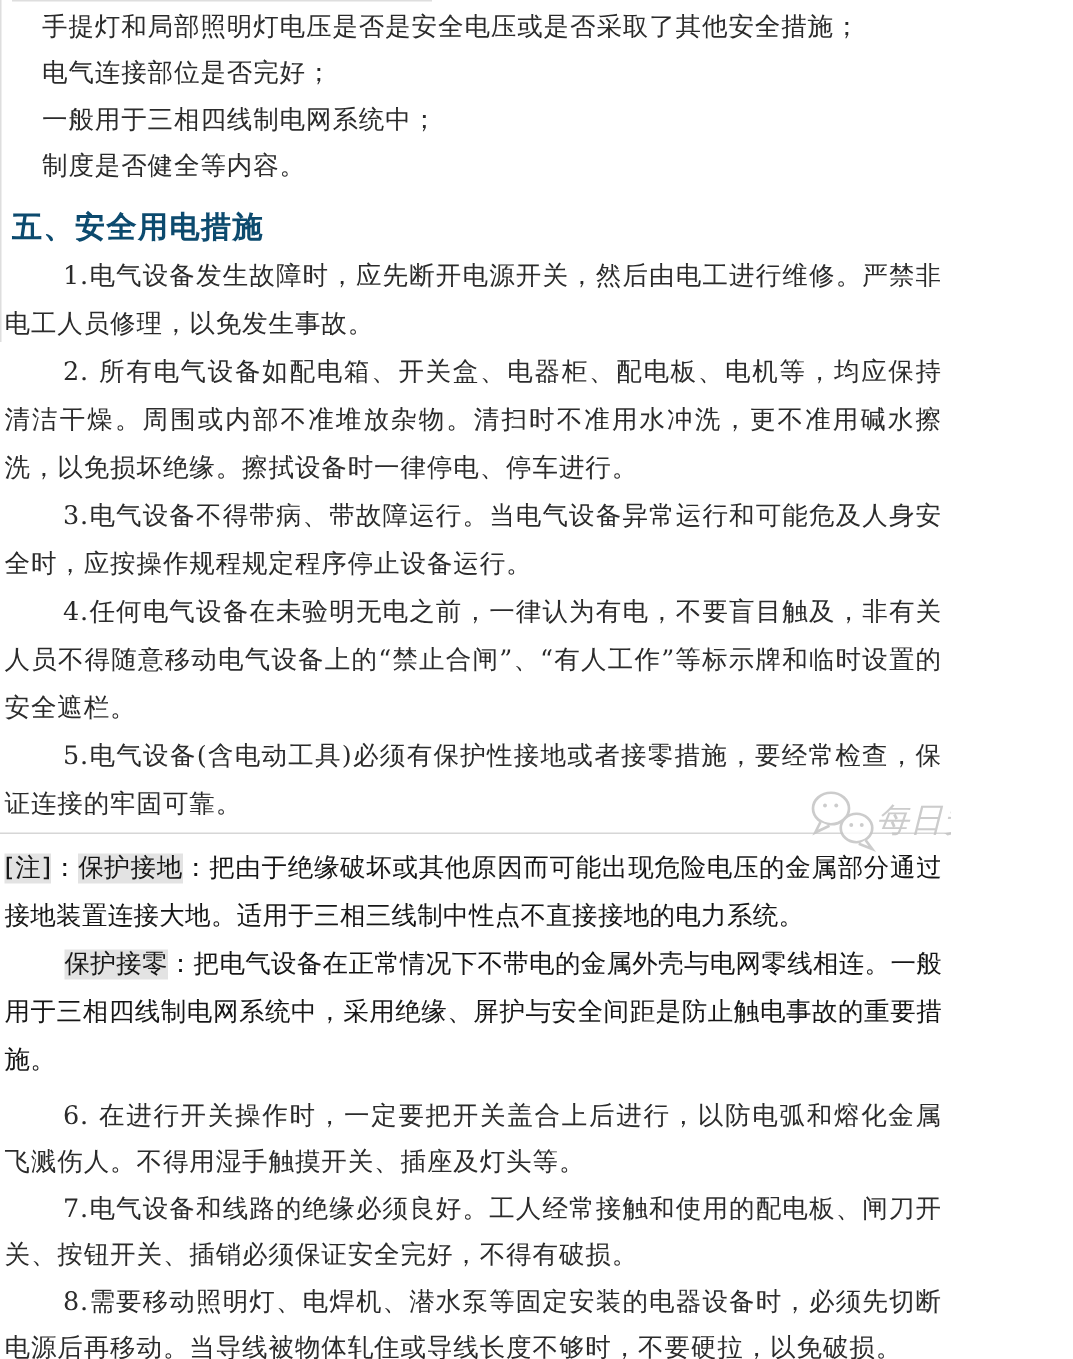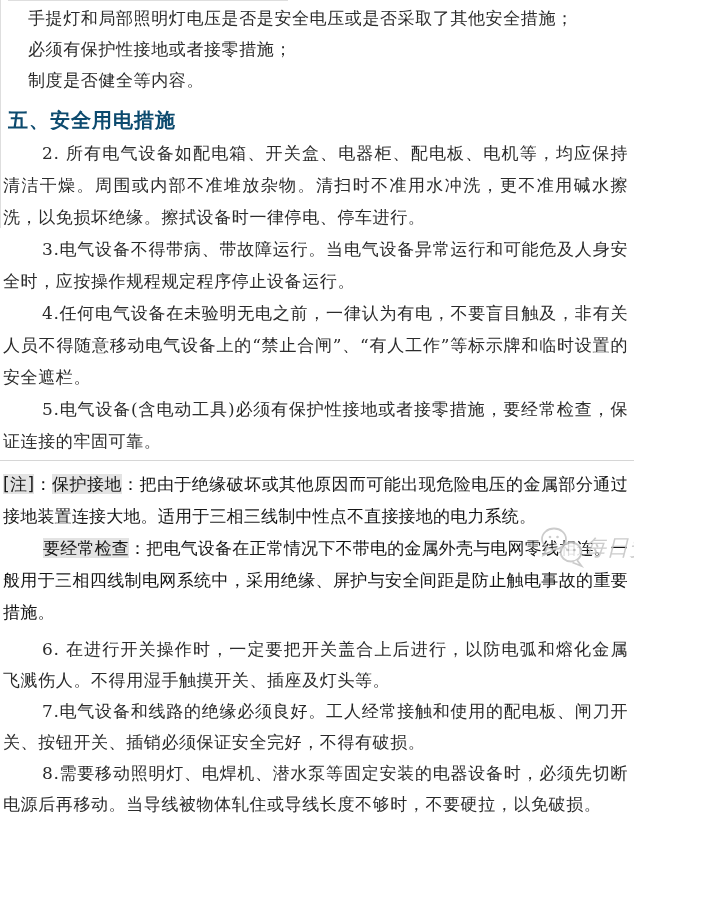--- a/index.html
+++ b/index.html
@@ -103,38 +103,40 @@
 </head>
 <body>
 
 <div class="page">
 
   <div class="edge-left"></div>
   <div class="edge-top"></div>
 
   <section class="checklist">
     <p>手提灯和局部照明灯电压是否是安全电压或是否采取了其他安全措施；</p>
-    <p>必须有保护性接地或者接零措施；</p>
+    <p>电气连接部位是否完好；</p>
+    <p>一般用于三相四线制电网系统中；</p>
     <p>制度是否健全等内容。</p>
   </section>
 
   <h2 class="heading">五、安全用电措施</h2>
 
   <section class="measures">
+    <p>1.电气设备发生故障时，应先断开电源开关，然后由电工进行维修。严禁非电工人员修理，以免发生事故。</p>
     <p>2. 所有电气设备如配电箱、开关盒、电器柜、配电板、电机等，均应保持清洁干燥。周围或内部不准堆放杂物。清扫时不准用水冲洗，更不准用碱水擦洗，以免损坏绝缘。擦拭设备时一律停电、停车进行。</p>
     <p>3.电气设备不得带病、带故障运行。当电气设备异常运行和可能危及人身安全时，应按操作规程规定程序停止设备运行。</p>
     <p>4.任何电气设备在未验明无电之前，一律认为有电，不要盲目触及，非有关人员不得随意移动电气设备上的“禁止合闸”、“有人工作”等标示牌和临时设置的安全遮栏。</p>
     <p>5.电气设备(含电动工具)必须有保护性接地或者接零措施，要经常检查，保证连接的牢固可靠。</p>
   </section>
 
   <hr class="divider">
 
   <section class="note">
     <p><span class="hl">[注]</span><span>：</span><span class="hl">保护接地</span><span>：</span><span>把由于绝缘破坏或其他原因而可能出现危险电压的金属部分通过接地装置连接大地。适用于三相三线制中性点不直接接地的电力系统。</span></p>
-    <p class="indented"><span class="hl">要经常检查</span><span>：</span><span>把电气设备在正常情况下不带电的金属外壳与电网零线相连。一般用于三相四线制电网系统中，采用绝缘、屏护与安全间距是防止触电事故的重要措施。</span></p>
+    <p class="indented"><span class="hl">保护接零</span><span>：</span><span>把电气设备在正常情况下不带电的金属外壳与电网零线相连。一般用于三相四线制电网系统中，采用绝缘、屏护与安全间距是防止触电事故的重要措施。</span></p>
   </section>
 
   <section class="measures-tail">
     <p>6. 在进行开关操作时，一定要把开关盖合上后进行，以防电弧和熔化金属飞溅伤人。不得用湿手触摸开关、插座及灯头等。</p>
     <p>7.电气设备和线路的绝缘必须良好。工人经常接触和使用的配电板、闸刀开关、按钮开关、插销必须保证安全完好，不得有破损。</p>
     <p>8.需要移动照明灯、电焊机、潜水泵等固定安装的电器设备时，必须先切断电源后再移动。当导线被物体轧住或导线长度不够时，不要硬拉，以免破损。</p>
   </section>
 
   <div class="watermark">
     <span>

